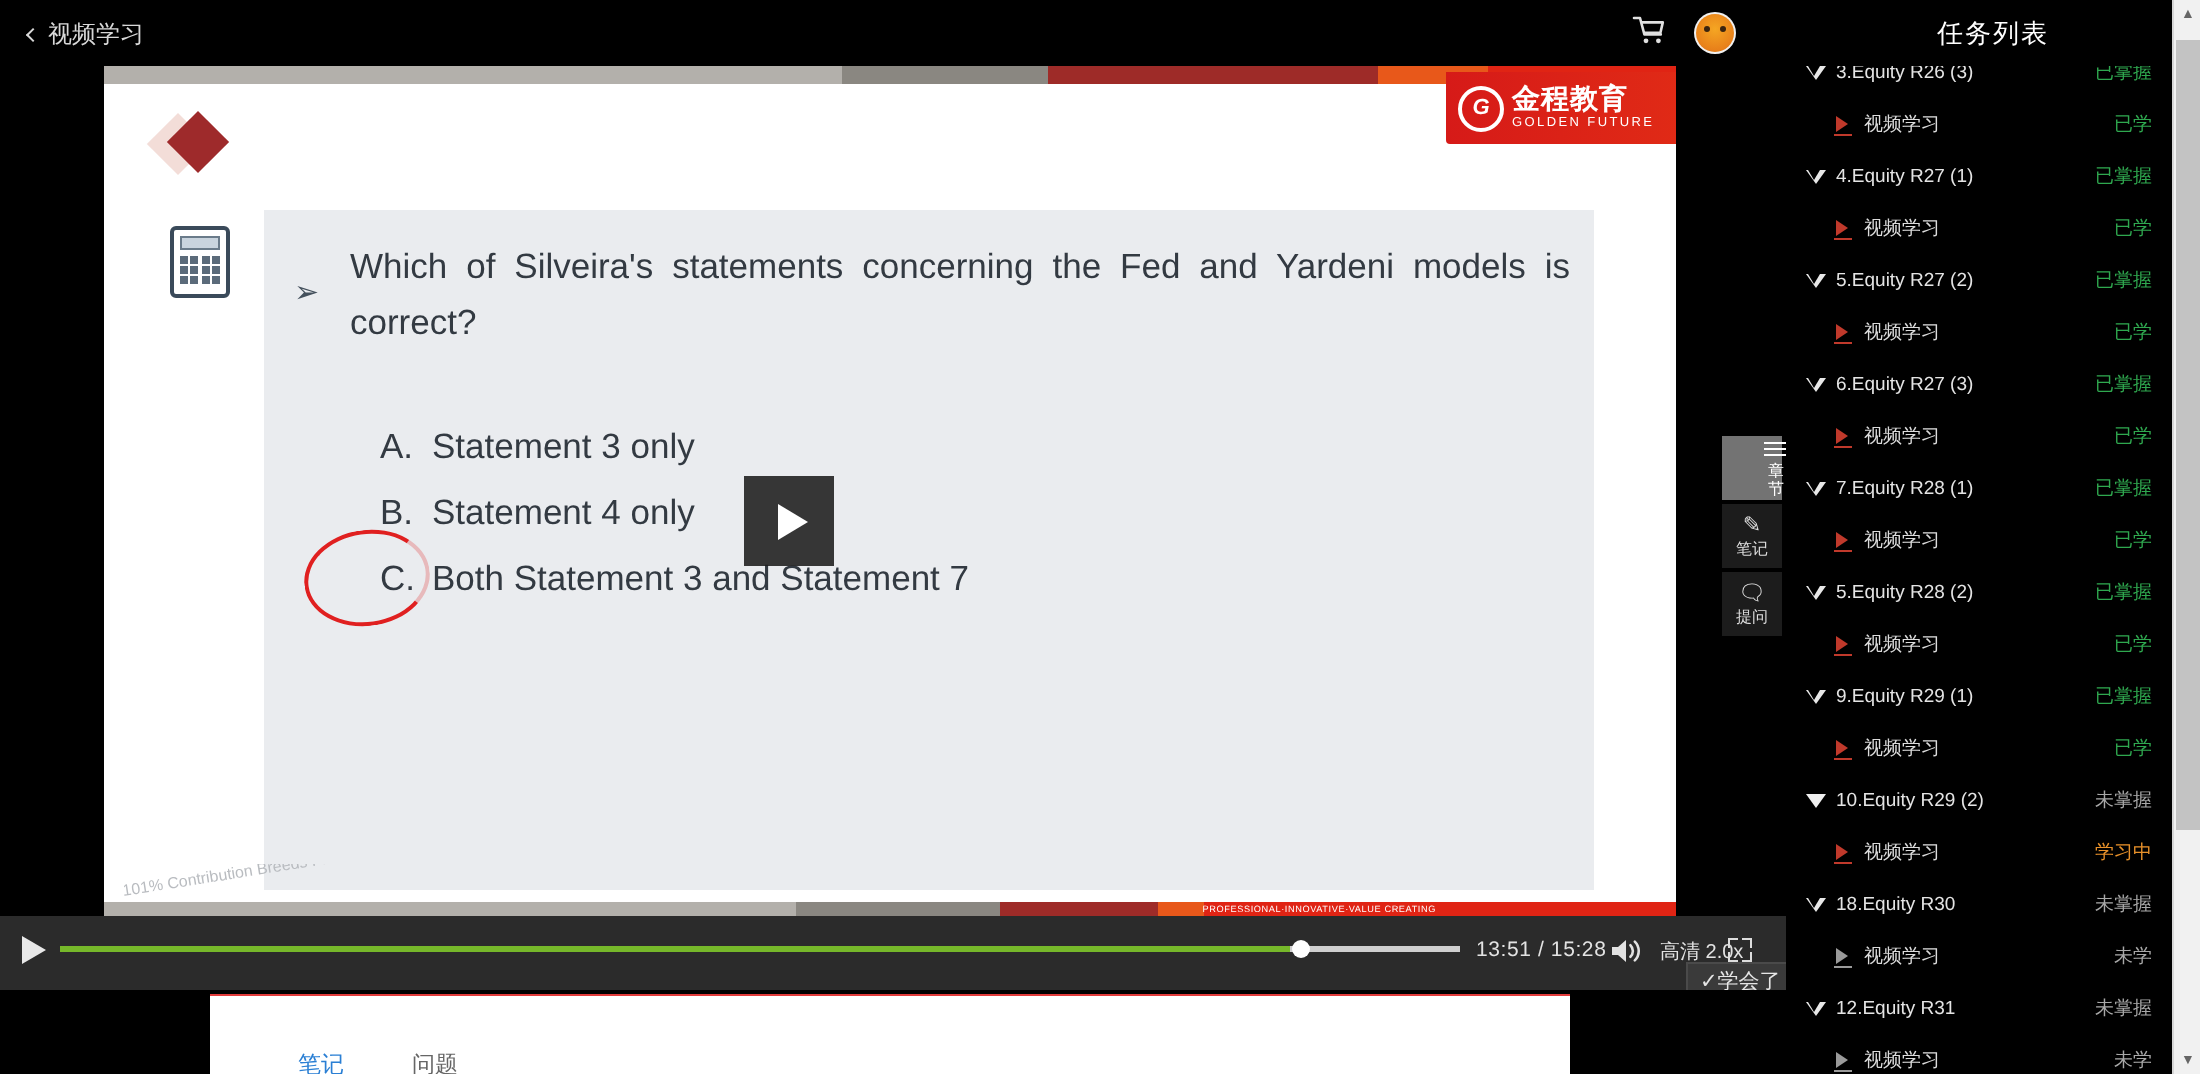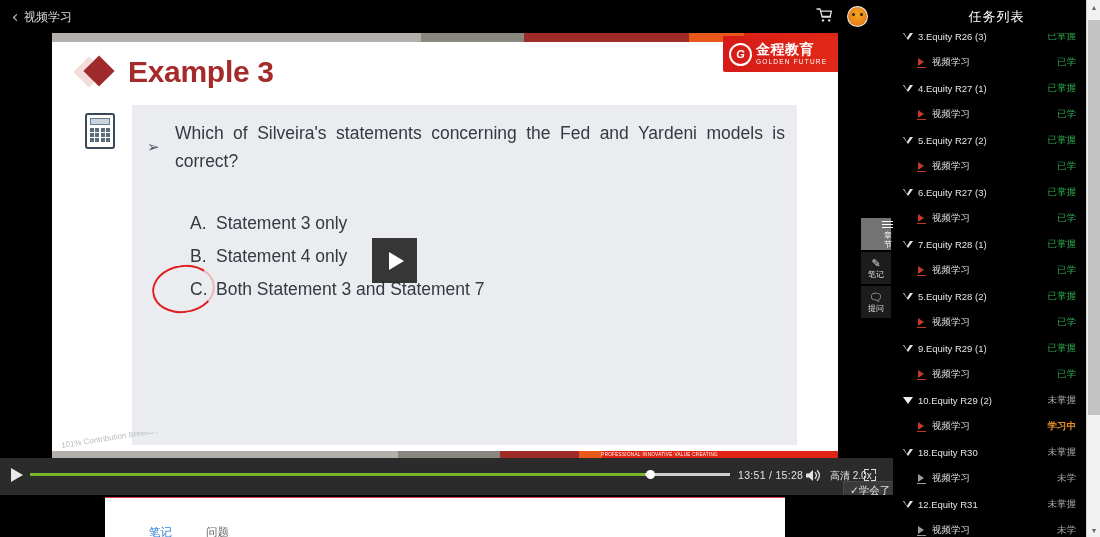--- a/index.html
+++ b/index.html
@@ -335,21 +335,20 @@
         <div class="cn">金程教育</div>
         <div class="en">GOLDEN FUTURE</div>
       </div>
     </div>
 
     <div class="slide-title-row">
       <span class="diamond-icon">
         <span class="d1"></span>
           <span class="d2"></span>
       </span>
-      <span class="slide-title" style="color: rgb(165, 42, 42);">Example 3</span>
     </div>
 
     <div class="calc-icon">
       <div class="scr"></div>
       <div class="keys">
         <b></b>
           <b></b>
           <b></b>
           <b></b>
           <b></b>
@@ -547,21 +546,21 @@
       </div>
       <div class="grp">
         <div class="grp-row">
           <span class="tri-ic solid"></span>
           <span class="grp-label">10.Equity R29 (2)</span>
           <span class="grp-status" style="color: rgb(168, 168, 168);">未掌握</span>
         </div>
         <div class="sub-row">
           <span class="play-mini" style="color: rgb(192, 57, 43);"></span>
           <span class="sub-label">视频学习</span>
-          <span class="sub-status" style="color: rgb(232, 145, 42); font-weight: bold;">学习中</span>
+          <span class="sub-status" style="color: rgb(232, 145, 42);">学习中</span>
         </div>
       </div>
       <div class="grp">
         <div class="grp-row">
           <span class="tri-ic hollow"></span>
           <span class="grp-label">18.Equity R30</span>
           <span class="grp-status" style="color: rgb(168, 168, 168);">未掌握</span>
         </div>
         <div class="sub-row">
           <span class="play-mini" style="color: rgb(154, 154, 154);"></span>

